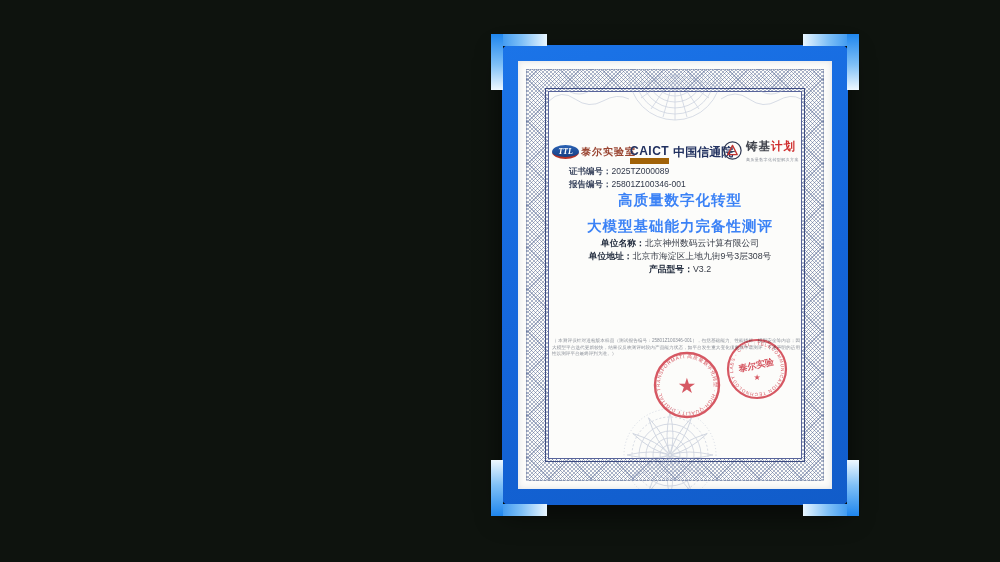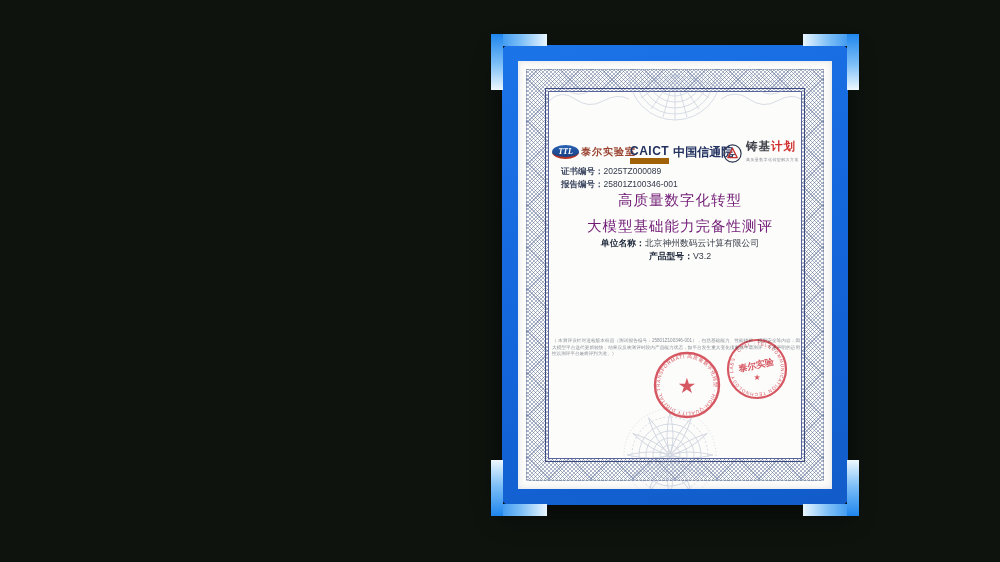--- a/index.html
+++ b/index.html
@@ -66,33 +66,33 @@
     width:27px;height:14px;border-radius:50%;background:linear-gradient(180deg,#2b63b5,#173f84);
     color:#fff;font-size:8px;font-weight:bold;font-style:italic;
     display:flex;align-items:center;justify-content:center;
     border-bottom:2px solid #b53427;box-sizing:border-box;
     font-family:"Liberation Serif","DejaVu Serif",serif;
   }
   .ttl-name{font-size:10px;font-weight:bold;color:#9a4532;font-family:"DejaVu Serif","Liberation Serif",serif;letter-spacing:1px;}
   .logo-caict{position:absolute;left:112px;top:3px;display:flex;align-items:flex-start;gap:4px;}
   .caict-abbr{font-size:12px;font-weight:800;color:#20305f;letter-spacing:.5px;border-bottom:6px solid #a16207;line-height:14px;}
   .caict-name{font-size:12px;font-weight:800;color:#20305f;line-height:16px;}
-  .logo-zhuji{position:absolute;left:205px;top:0;display:flex;align-items:center;gap:4px;}
+  .logo-zhuji{position:absolute;left:205px;top:0;display:flex;align-items:flex-start;gap:4px;}
   .zj-icon{width:19px;height:19px;}
   .zj-text{display:flex;flex-direction:column;line-height:11px;}
   .zj-title{font-size:11.5px;font-weight:800;letter-spacing:1px;}
   .zj-dark{color:#3d4049;}
   .zj-red{color:#cf2b2b;}
   .zj-sub{font-size:4px;color:#8a8f99;letter-spacing:.4px;margin-top:2px;}
 
-  .numbers{position:absolute;left:43px;top:104px;font-size:8.5px;line-height:13px;}
+  .numbers{position:absolute;left:51px;top:104px;font-size:8.5px;line-height:13px;}
   .num-label{font-weight:bold;color:#3b465f;}
   .num-value{color:#30384a;}
 
-  .title-block{position:absolute;left:30px;right:20px;top:130px;text-align:center;color:#701a75;font-weight:400;}
+  .title-block{position:absolute;left:30px;right:20px;top:130px;text-align:center;color:#3b82f6;font-weight:700;}
   .title-line1{font-size:14.5px;letter-spacing:1px;}
   .title-line2{font-size:14.5px;letter-spacing:1px;margin-top:7px;}
 
   .info-block{position:absolute;left:30px;right:20px;top:176px;text-align:center;font-size:8.8px;line-height:13.2px;}
   .info-label{font-weight:bold;color:#222c3e;}
   .info-value{color:#363b46;}
 
   .body-text{
     position:absolute;left:34px;width:248px;top:248px;
     font-size:8px;line-height:11.5px;color:#333843;text-align:justify;text-indent:2em;
@@ -229,20 +229,21 @@
         </div>
       </div>
 
       <div class="title-block">
         <div class="title-line1">高质量数字化转型</div>
         <div class="title-line2">大模型基础能力完备性测评</div>
       </div>
 
       <div class="info-block">
         <div><span class="info-label">单位名称：</span><span class="info-value">北京神州数码云计算有限公司</span></div>
+        <div><span class="info-label">单位地址：</span><span class="info-value">北京市海淀区上地九街9号3层308号</span></div>
         <div><span class="info-label">产品型号：</span><span class="info-value">V3.2</span></div>
       </div>
 
 
       <div class="footnote">（ 本测评仅针对送检版本样品（测试报告编号：25801Z100346-001），包括基础能力、性能指标、模型安全等内容；因大模型平台迭代更新较快，结果仅反映测评时段内产品能力状态，如平台发生重大变化须重新申请测评，下述声明的适用性以测评平台最终评判为准。）</div>
 
 
       <svg class="seal seal-left" viewBox="0 0 70 70">
         <defs>
             <path id="sl" d="M35,8 a27,27 0 1,1 -0.01,0"></path>

